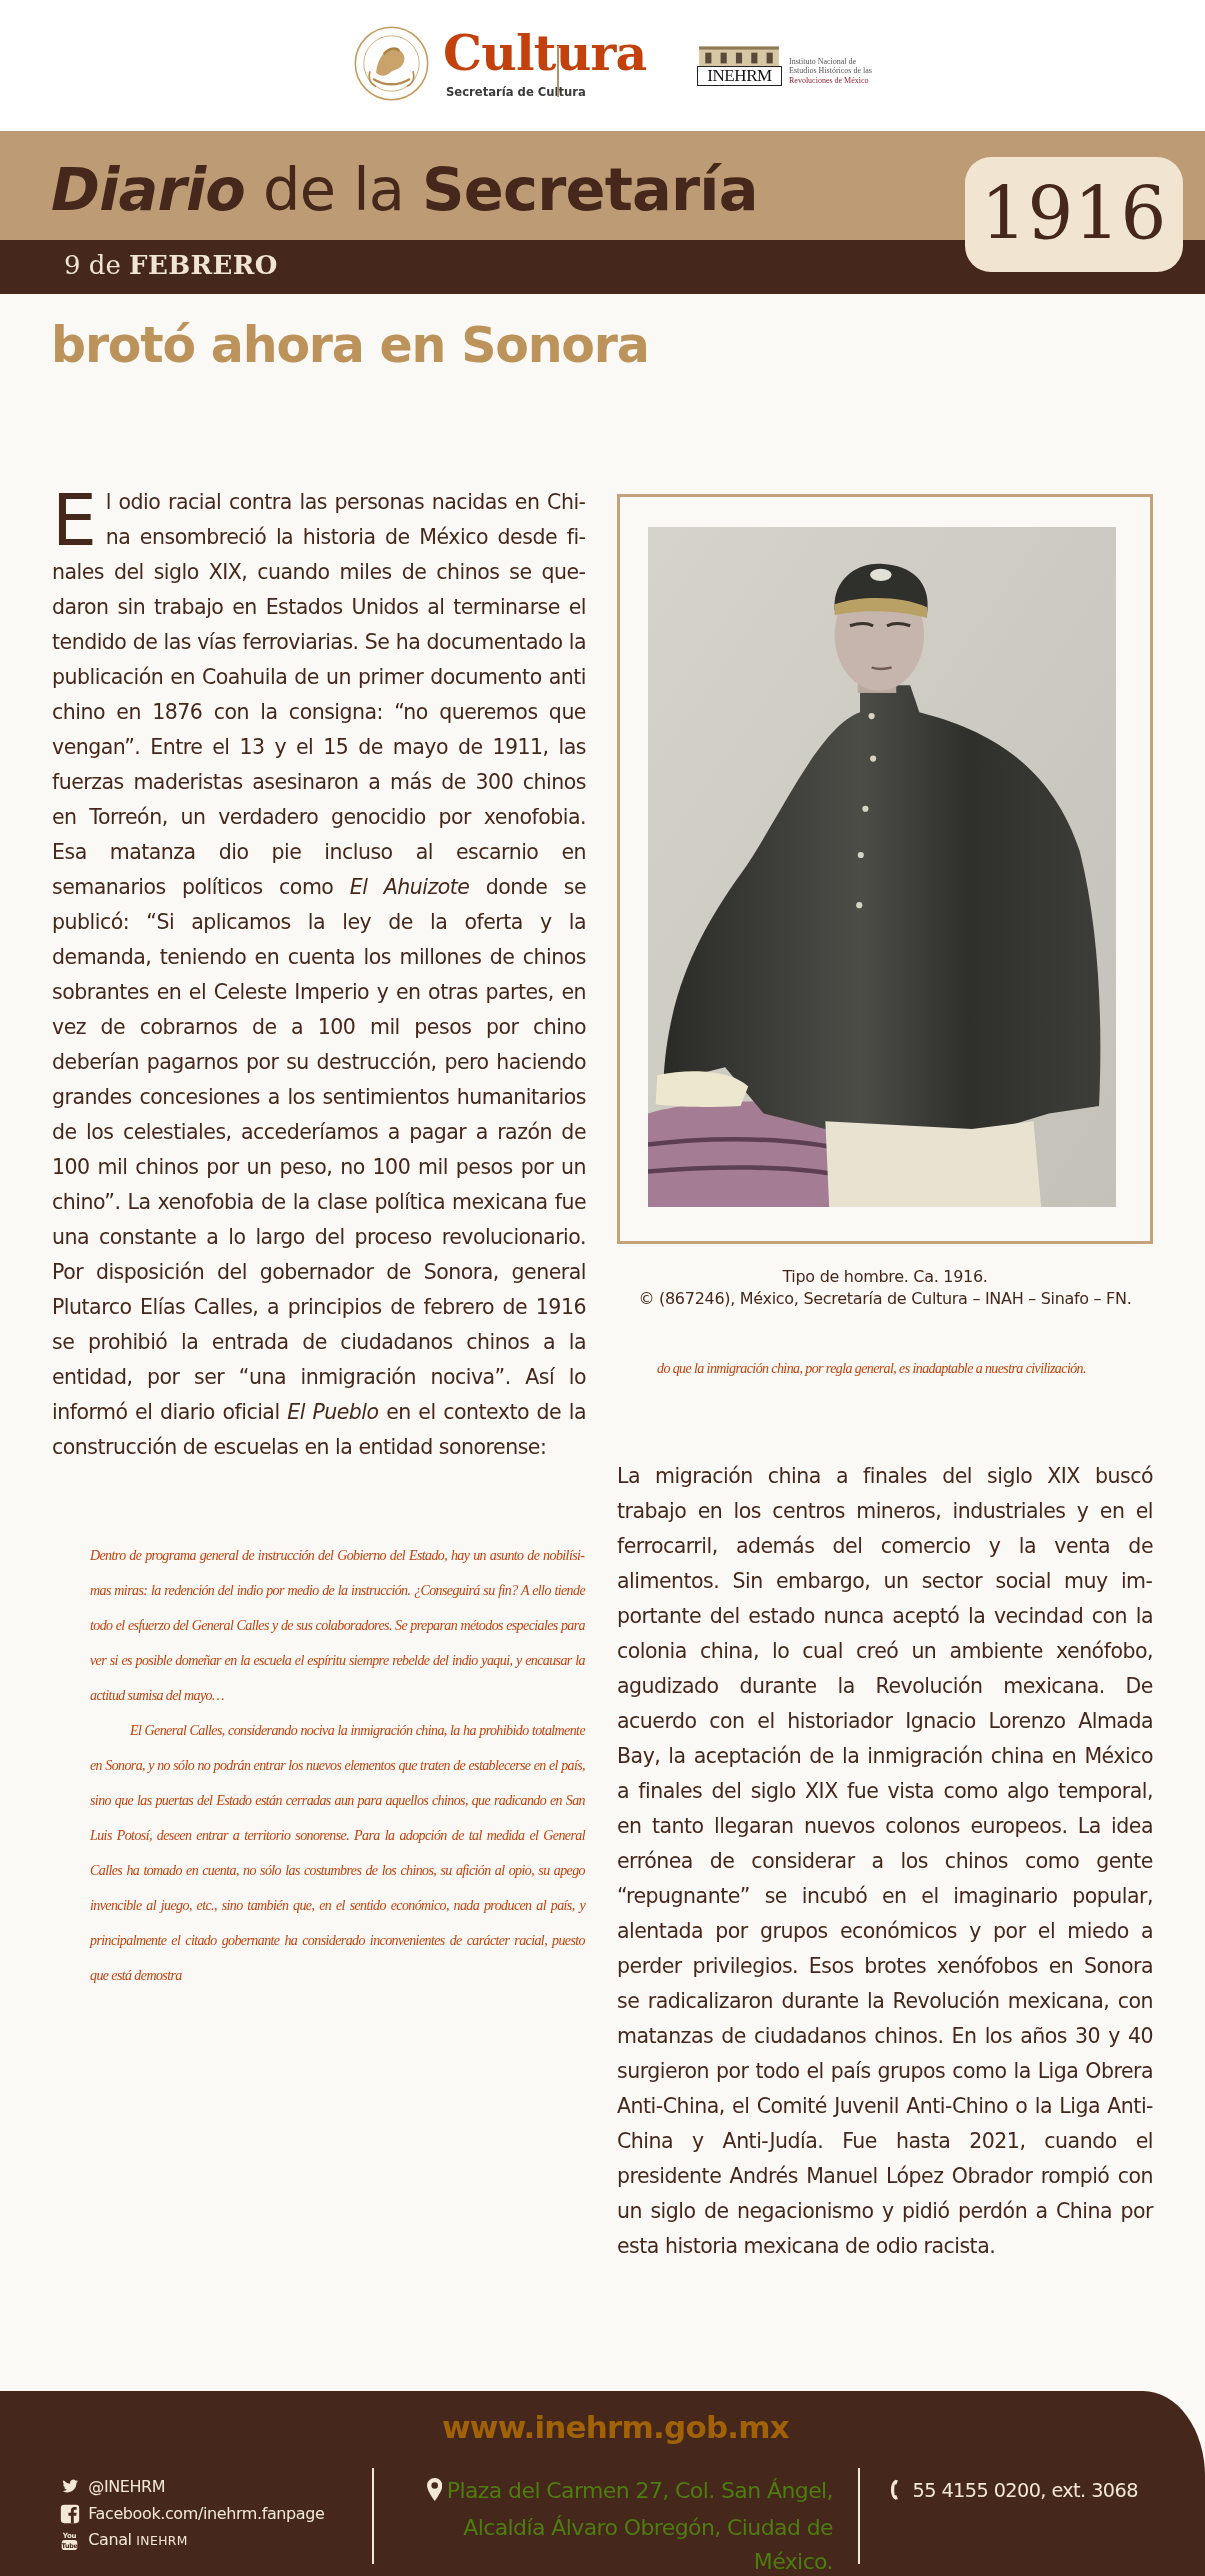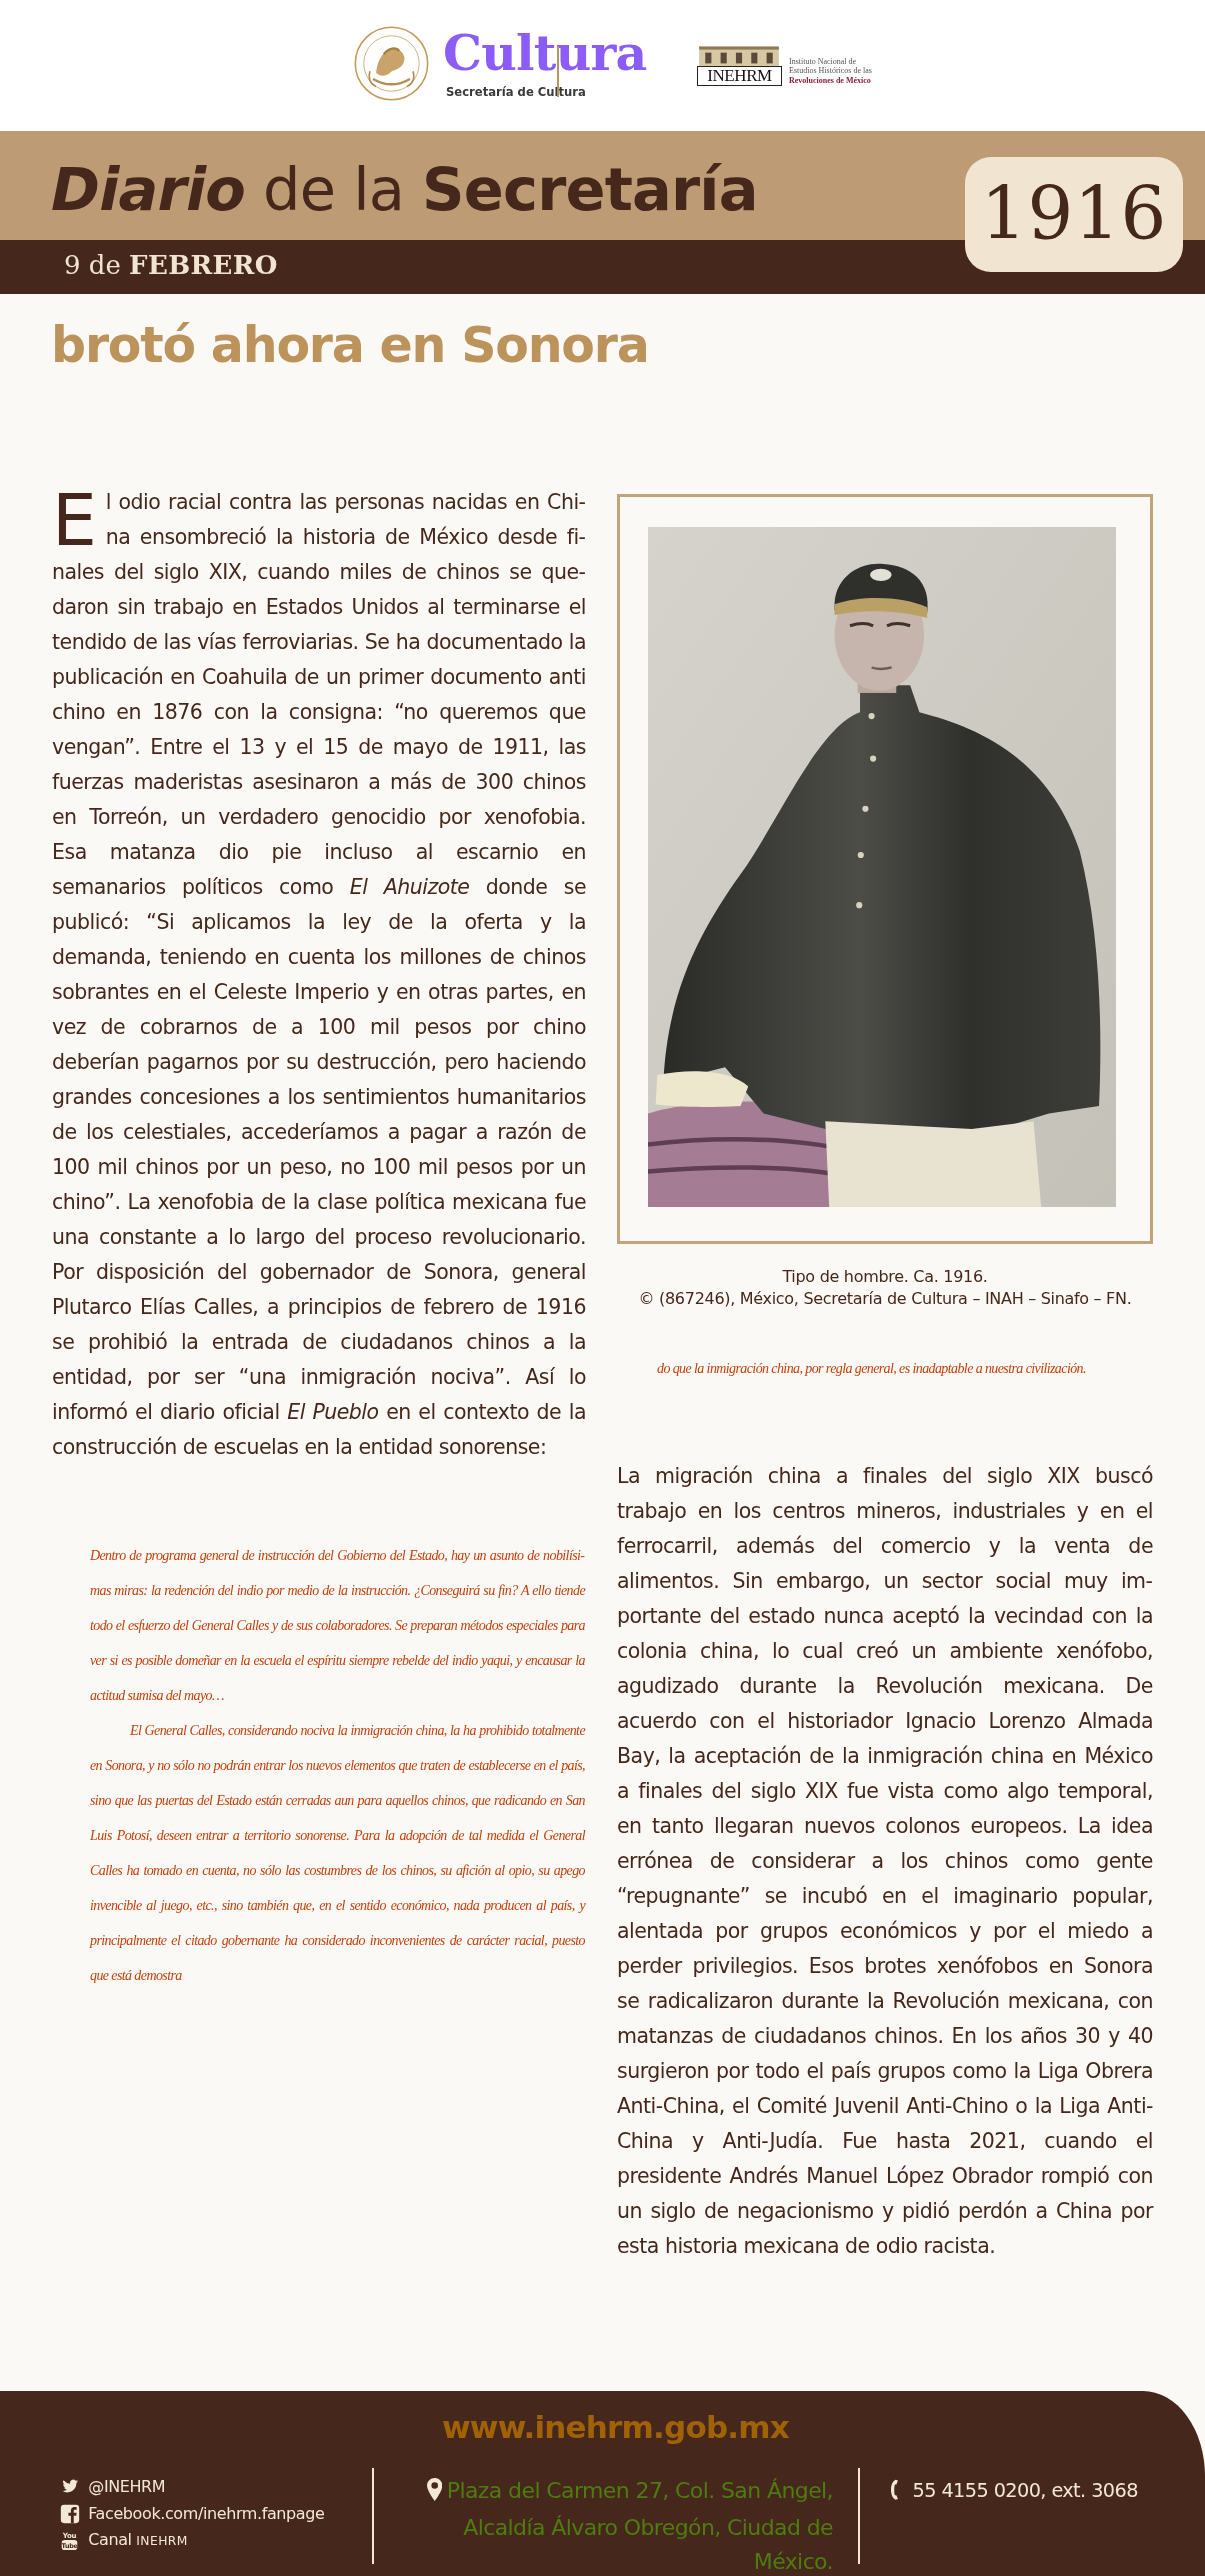--- a/index.html
+++ b/index.html
@@ -16,21 +16,21 @@
   .logobar {
     position: absolute; left: 0; top: 0; width: 1205px; height: 131px;
     background: #ffffff;
   }
   .seal {
     position: absolute; left: 353px; top: 25px; width: 77px; height: 77px;
   }
   .cultura-word {
     position: absolute; left: 443px; top: 26px;
     font-family: "DejaVu Serif", serif; font-weight: bold;
-    font-size: 49px; line-height: 54px; color: #8b5cf6;
+    font-size: 49px; line-height: 54px; color: #c2410c;
     letter-spacing: -0.8px;
   }
   .cultura-sub {
     position: absolute; left: 446px; top: 85px;
     font-family: "DejaVu Sans", sans-serif; font-weight: bold;
     font-size: 11.6px; color: #3a3a3a;
   }
   .logo-divider {
     position: absolute; left: 557px; top: 46px; width: 1.5px; height: 51px;
     background: #b49462;
@@ -41,21 +41,21 @@
   .inehrm-box-text {
     position: absolute; left: 697px; top: 66px; width: 85px; height: 20px;
     border: 1.2px solid #222; background: #fff;
     font-family: "Liberation Serif", serif; font-size: 17px; line-height: 18.5px;
     text-align: center; color: #111; letter-spacing: -0.4px;
   }
   .inehrm-side {
     position: absolute; left: 789px; top: 57px;
     font-family: "Liberation Serif", serif; font-size: 8px; line-height: 9.3px; color: #555;
   }
-  .inehrm-side .red { color: #8b2236; font-weight: bold; }
+  .inehrm-side .red { color: #8b2236; }
 
   
   .band-tan {
     position: absolute; left: 0; top: 131px; width: 1205px; height: 109px;
     background: #bd9c75;
   }
   .band-dark {
     position: absolute; left: 0; top: 240px; width: 1205px; height: 54px;
     background: #45271b;
   }

